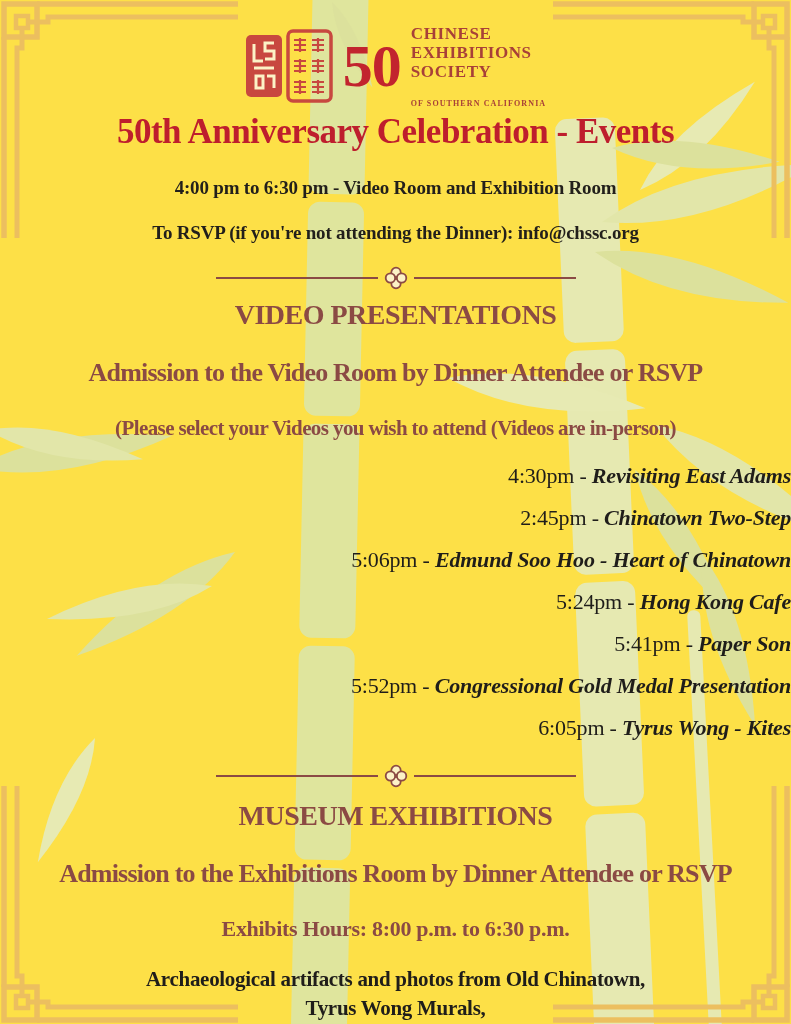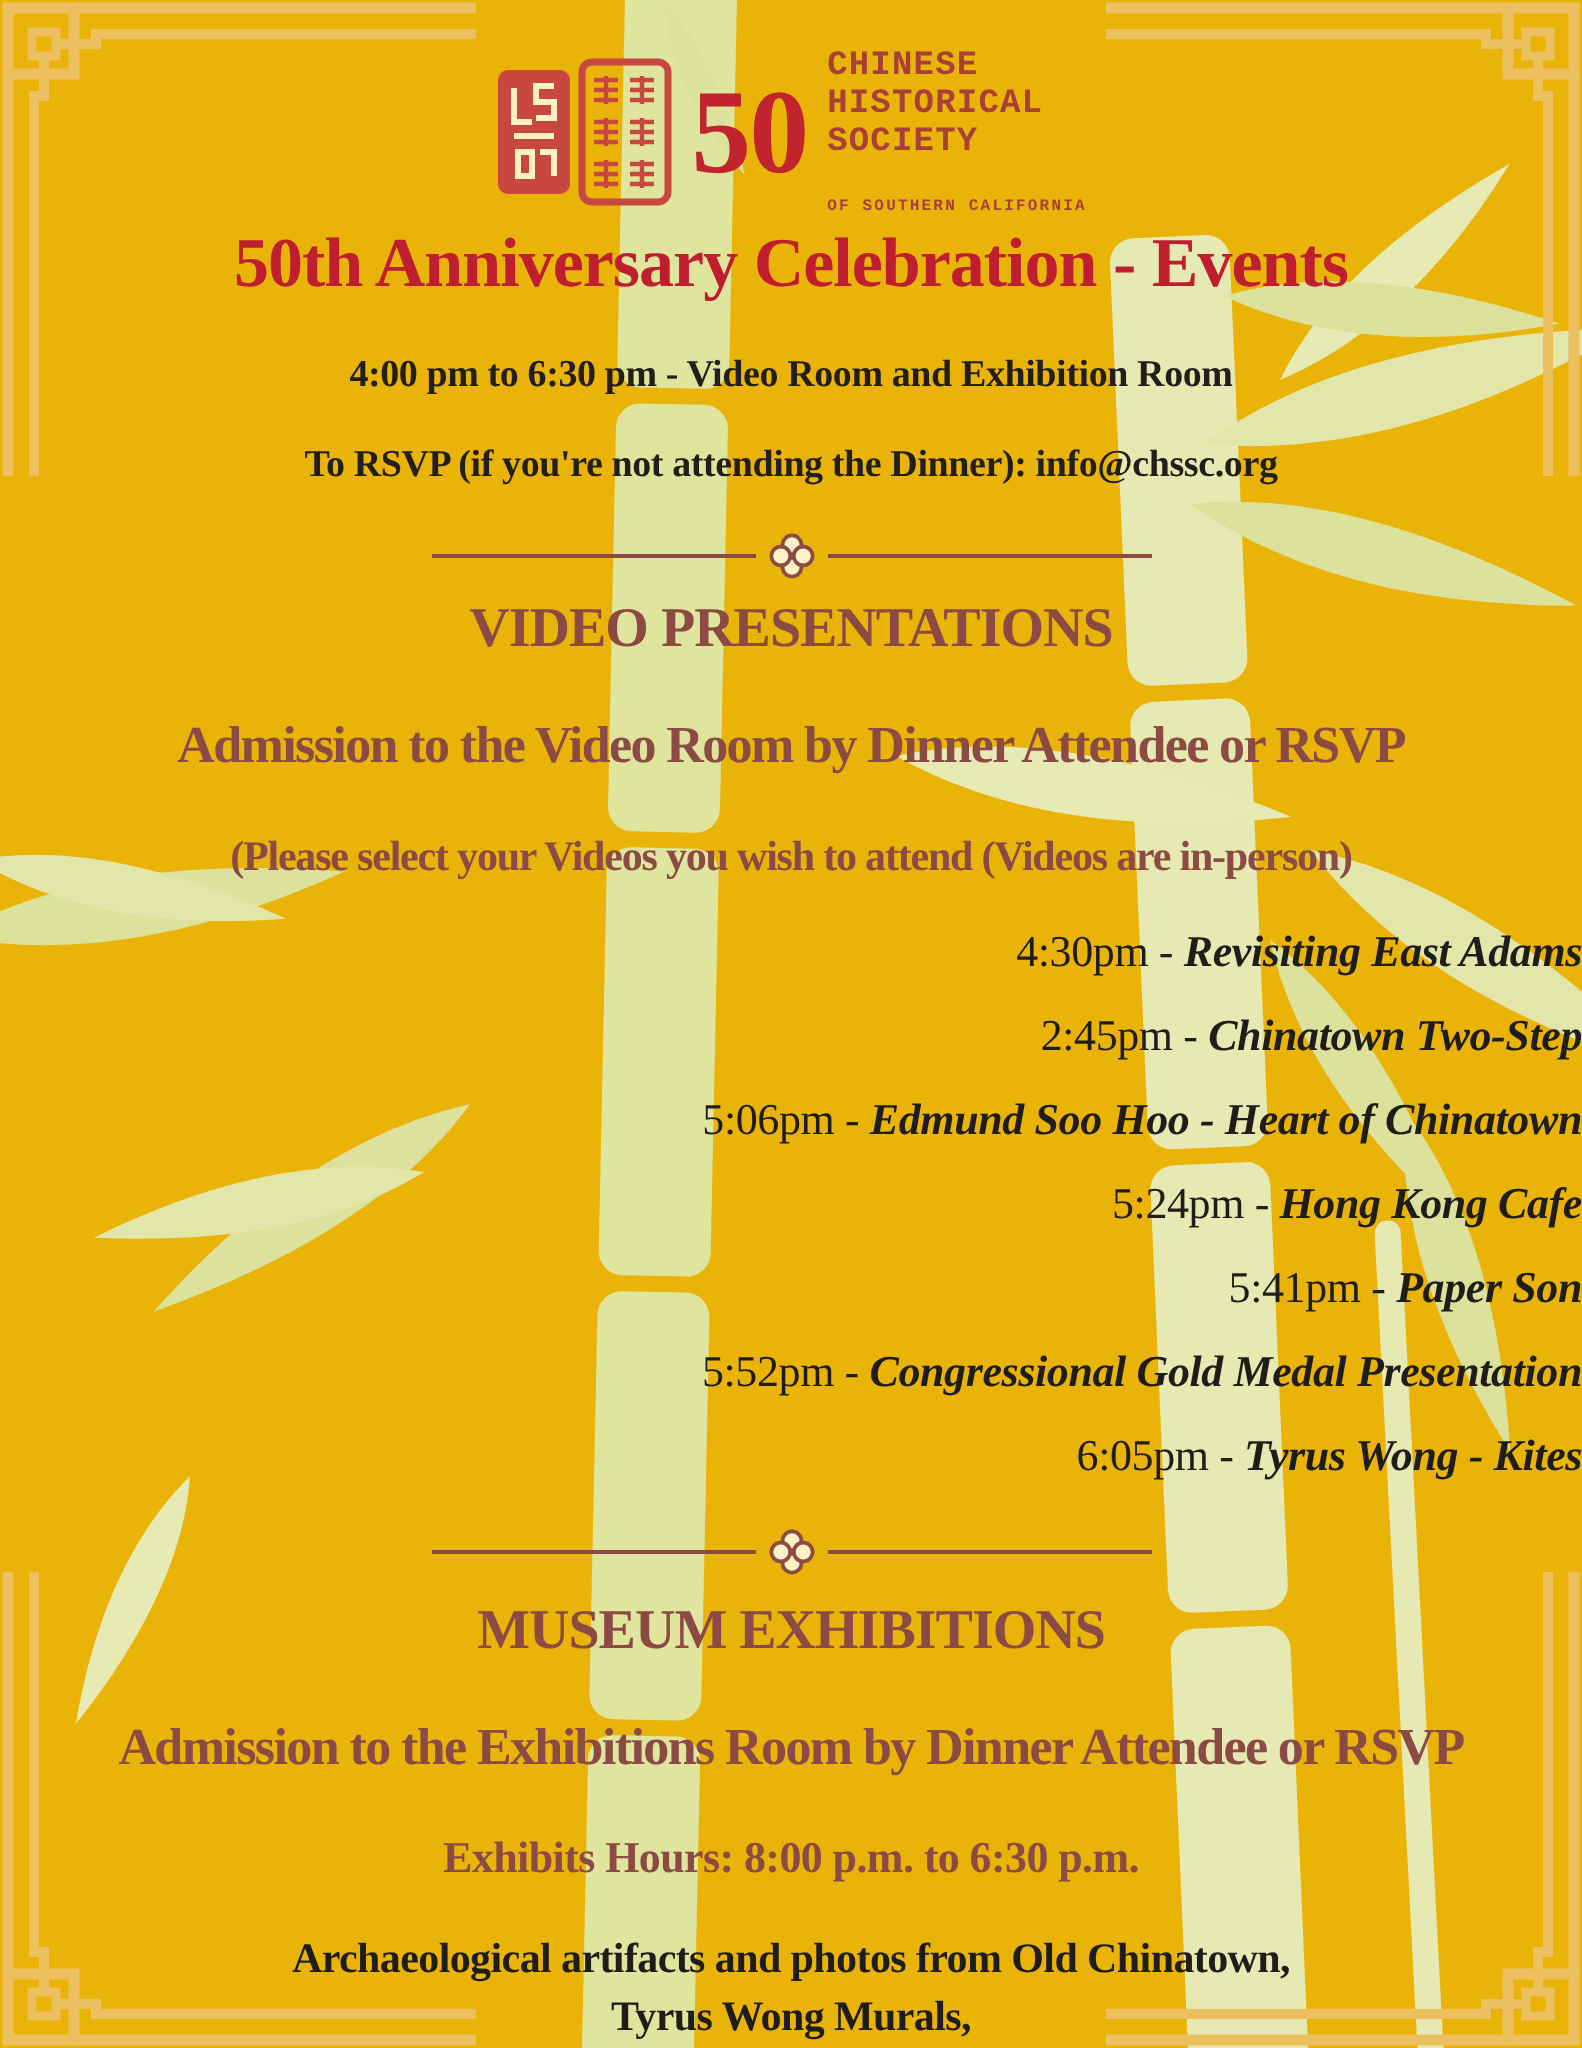--- a/index.html
+++ b/index.html
@@ -1,35 +1,35 @@
 <!DOCTYPE html>
 <html><head>
 <meta charset="utf-8">
 <style>
   html,body{margin:0;padding:0;background:#9a9a9a;}
   .page{
     position:relative;
     width:791px;height:1024px;
     margin:0 auto;
-    background:#eab308;
+    background:#fde047;
     overflow:hidden;
     font-family:"Liberation Serif",serif;
     color:#221F1B;
   }
   .bamboo{position:absolute;inset:0;pointer-events:none;}
   .corner{position:absolute;width:240px;height:240px;pointer-events:none;}
   .corner.tl{top:0;left:0;}
   .corner.tr{top:0;right:0;transform:scaleX(-1);}
   .corner.bl{bottom:0;left:0;transform:scaleY(-1);}
   .corner.br{bottom:0;right:0;transform:scale(-1,-1);}
   .content{position:relative;z-index:2;text-align:center;}
 
   .logo-row{display:flex;justify-content:center;align-items:center;gap:10px;padding-top:26px;height:80px;}
   .logo-50{font-size:60px;font-weight:bold;color:#C2242E;line-height:70px;letter-spacing:-1px;}
-  .logo-text{text-align:left;color:#A84038;font-family:Liberation Mono, monospace;}
+  .logo-text{text-align:left;color:#A84038;}
   .logo-text .big{font-size:17px;font-weight:bold;letter-spacing:.6px;line-height:19px;}
   .logo-text .small{font-size:8px;font-weight:bold;letter-spacing:1.1px;margin-top:18px;}
 
   .title{margin-top:6px;font-size:35px;font-weight:bold;color:#BE1E2D;letter-spacing:-.5px;line-height:40px;}
   .sub{font-size:19px;font-weight:bold;color:#221F1B;line-height:26px;letter-spacing:-.2px;text-align:center;}
   .sub.first{margin-top:5px;}
 
   .divider{display:flex;align-items:center;justify-content:center;margin-top:13px;height:26px;}
   .divider .rule{width:162px;height:2px;background:#8B4A44;}
   .divider svg{margin:0 5px;display:block;}
@@ -160,21 +160,21 @@
               <path d="M0 2 H12 M0 7 H12 M6 0 V14 M0 12 H12"></path>
             </g>
           <g transform="translate(67,52)">
               <path d="M0 2 H12 M0 7 H12 M6 0 V14 M0 12 H12"></path>
             </g>
         </g>
       </svg>
       <div class="logo-50">50</div>
       <div class="logo-text">
         <div class="big">CHINESE</div>
-        <div class="big">HISTORICAL</div>
+        <div class="big">EXHIBITIONS</div>
         <div class="big">SOCIETY</div>
         <div class="small">OF SOUTHERN CALIFORNIA</div>
       </div>
     </div>
 
     <h1 class="title">50th Anniversary Celebration - Events</h1>
     <p class="sub first">4:00 pm to 6:30 pm - Video Room and Exhibition Room</p>
     <p class="sub">To RSVP (if you're not attending the Dinner): info@chssc.org</p>
 
     <div class="divider">

